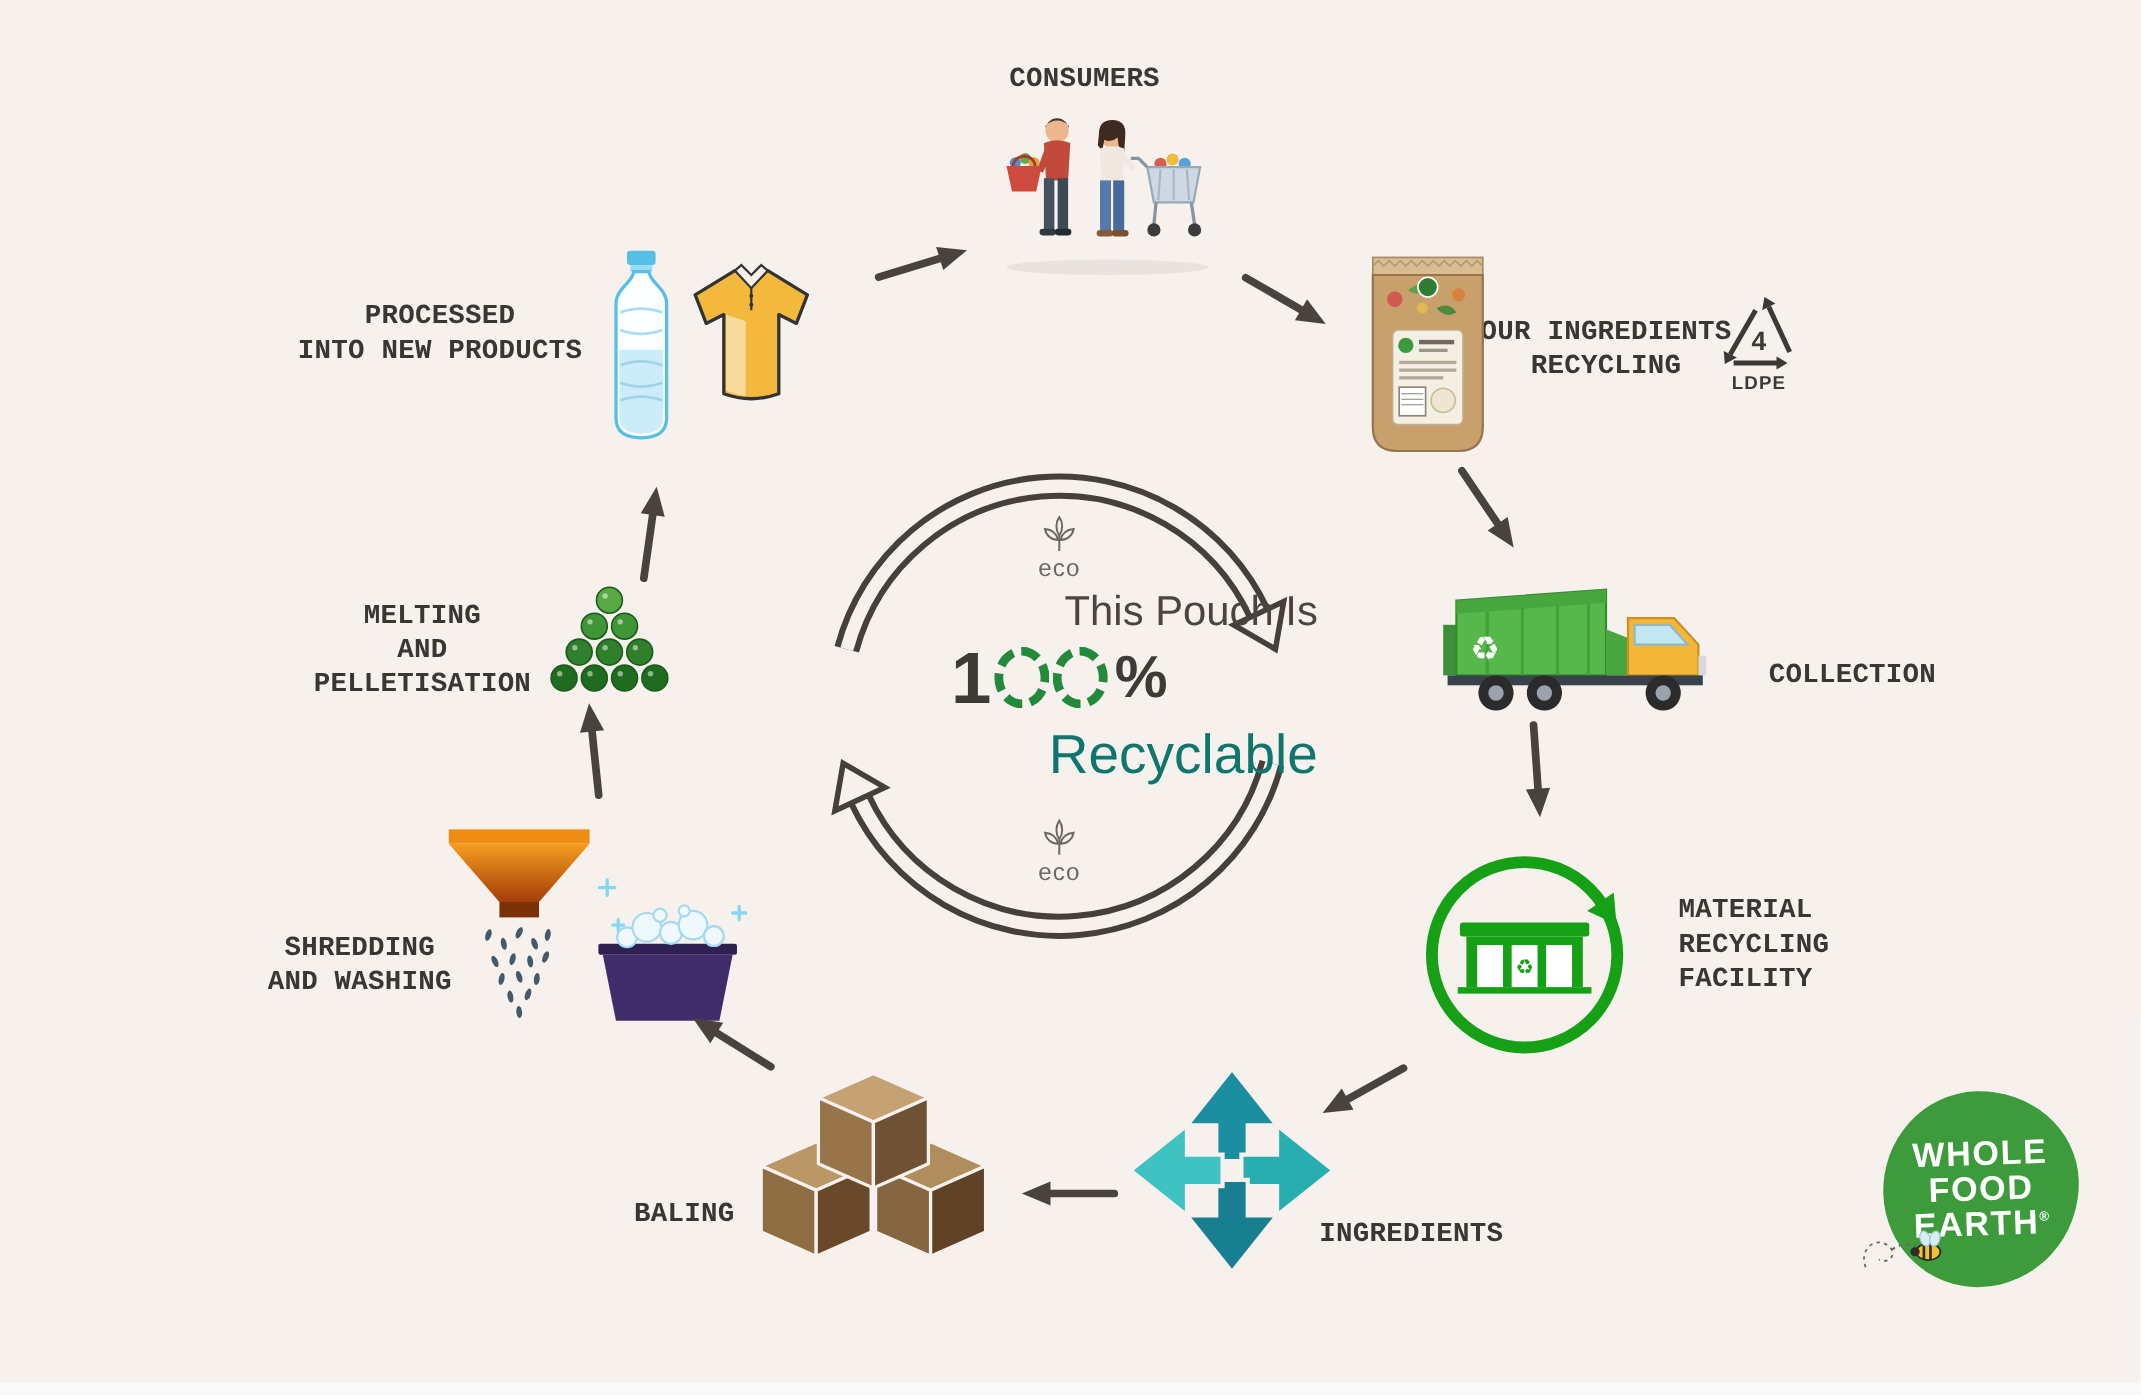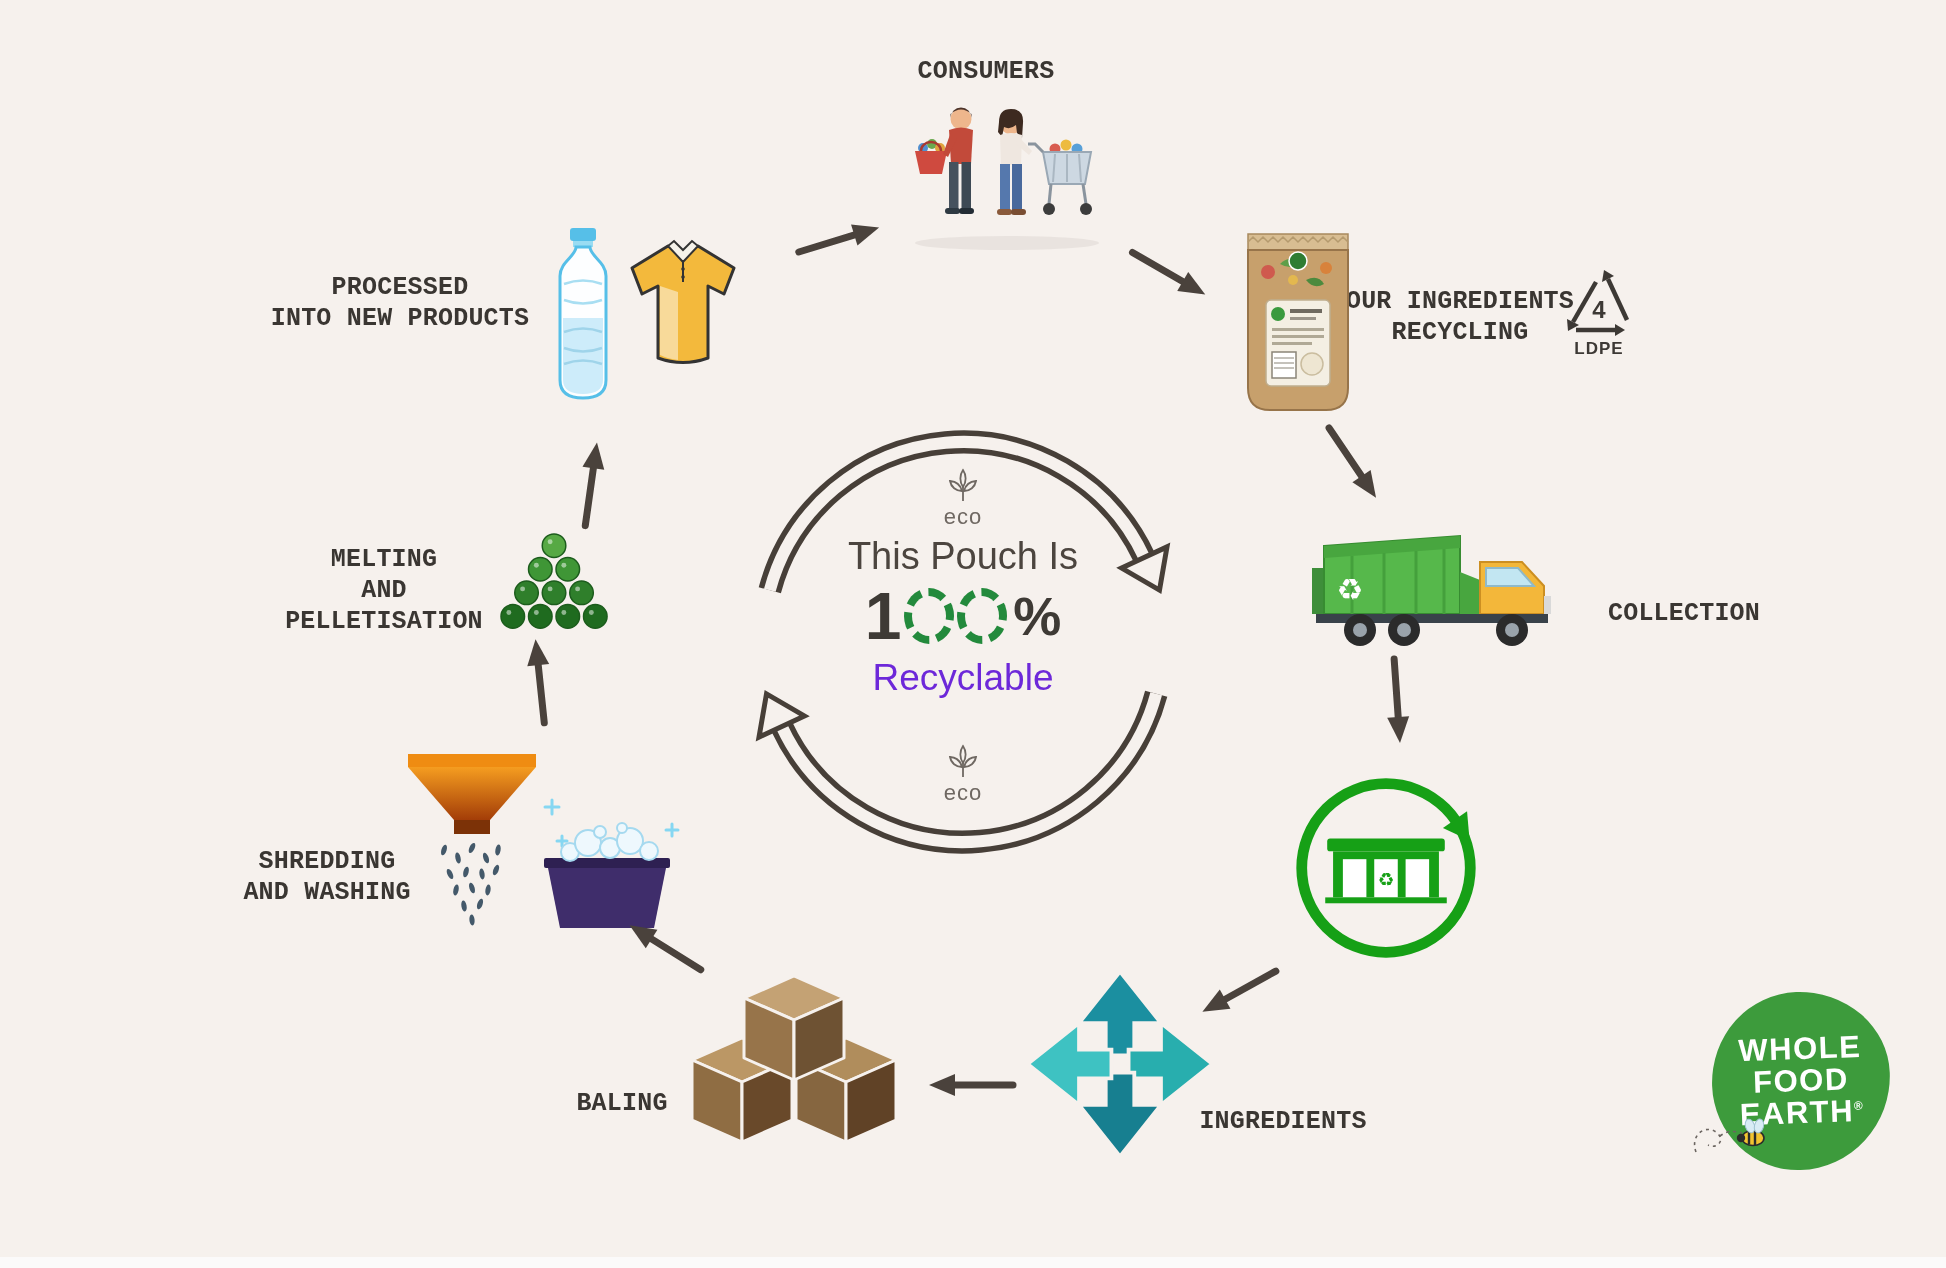--- a/index.html
+++ b/index.html
@@ -9,31 +9,31 @@
   }
   .stage-label{
     position:absolute;font-weight:bold;font-size:25px;line-height:1.24;
     color:#3a3632;letter-spacing:.2px;white-space:pre-line;text-align:center;font-family:Liberation Mono, monospace;
   }
   .icon-box{position:absolute;}
   .flow-arrow{position:absolute;width:92px;height:26px;}
   
   #emblem{position:absolute;left:728px;top:407px;width:470px;height:470px;}
   #emblem svg.ring{position:absolute;left:0;top:0;}
-  .emblem-text{position:absolute;left:0;top:0;width:100%;text-align:center;}
+  .emblem-text{position:absolute;left:0;top:0;width:100%;text-align:right;}
   .eco-badge{position:absolute;left:0;width:100%;display:flex;flex-direction:column;align-items:center;gap:1px;}
   .eco-badge.top{top:60px;}
   .eco-badge.bottom{top:336px;}
   .eco-word{font-size:22px;color:#6f6862;letter-spacing:1px;}
   .center-line1{position:absolute;top:128px;width:100%;font-size:38px;color:#4c453f;}
   .percent-row{position:absolute;top:176px;width:100%;display:flex;justify-content:center;align-items:center;gap:3px;}
   .big-digit{font-size:66px;font-weight:600;color:#3e3a35;line-height:1;}
   .zero-ring{display:inline-block;width:34px;height:40px;border:8px dashed #238a3c;border-radius:50%;}
   .big-pct{font-size:54px;font-weight:600;color:#3e3a35;line-height:1;margin-left:3px;}
-  .center-line2{position:absolute;top:250px;width:100%;font-size:37px;color:#6d28d9;}
+  .center-line2{position:absolute;top:250px;width:100%;font-size:50px;color:#0f766e;}
   
   #brand-logo{
     position:absolute;left:1712px;top:992px;width:178px;height:178px;
     background:#3d9b3c;border-radius:49% 51% 52% 48% / 51% 47% 53% 49%;
     display:flex;flex-direction:column;align-items:center;justify-content:center;
     transform:rotate(-2deg);
   }
   .logo-line{color:#ffffff;font-weight:800;font-size:31px;line-height:1.04;letter-spacing:1.5px;}
   .logo-reg{font-size:12px;vertical-align:super;font-weight:700;}
   #bee{position:absolute;left:1690px;top:1100px;}
@@ -88,20 +88,23 @@
         </g>
       </svg>
       <span class="eco-word">eco</span>
     </div>
   </div>
 
   <div class="stage-label" style="left:876px;top:56px;width:220px;">CONSUMERS</div>
   <div class="stage-label" style="left:1330px;top:286px;width:260px;">OUR INGREDIENTS
 RECYCLING</div>
   <div class="stage-label" style="left:1584px;top:598px;width:200px;">COLLECTION</div>
+  <div class="stage-label" style="left:1526px;top:812px;width:190px;text-align:left;">MATERIAL
+RECYCLING
+FACILITY</div>
   <div class="stage-label" style="left:1183px;top:1106px;width:200px;">INGREDIENTS</div>
   <div class="stage-label" style="left:542px;top:1088px;width:160px;text-align:center;">BALING</div>
   <div class="stage-label" style="left:264px;top:544px;width:240px;">MELTING
 AND
 PELLETISATION</div>
   <div class="stage-label" style="left:207px;top:846px;width:240px;">SHREDDING
 AND WASHING</div>
   <div class="stage-label" style="left:260px;top:272px;width:280px;">PROCESSED
 INTO NEW PRODUCTS</div>
 

